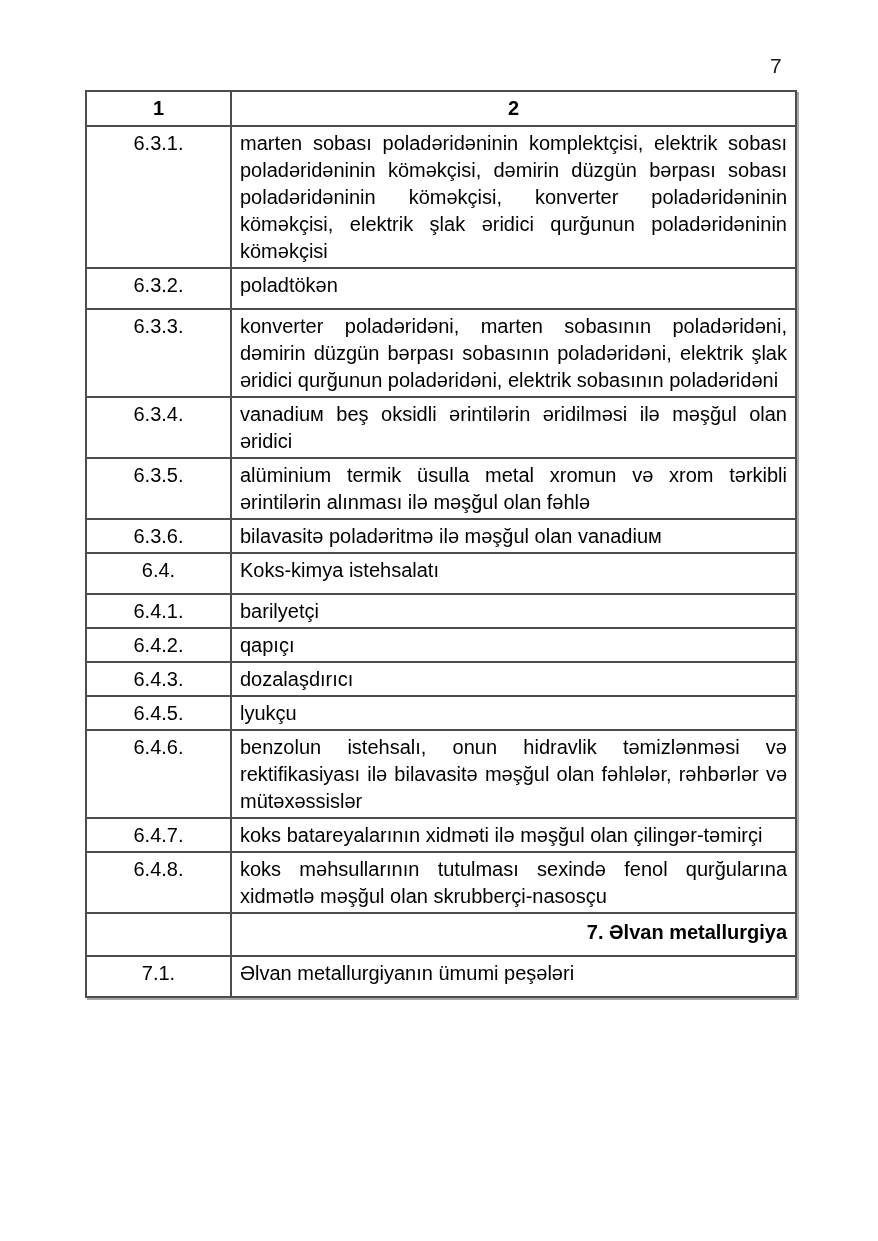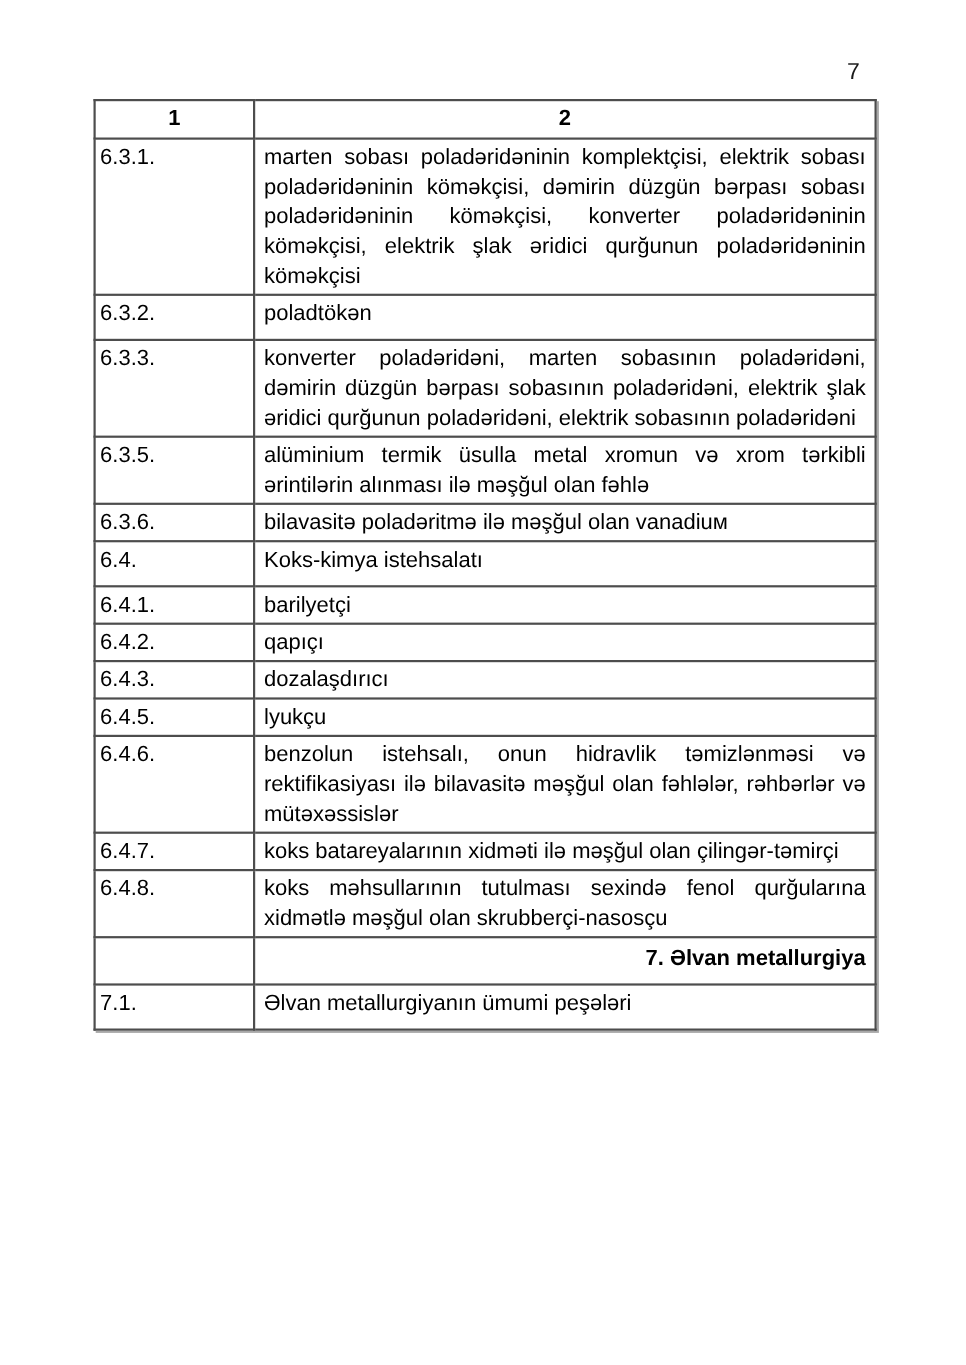--- a/index.html
+++ b/index.html
@@ -40,20 +40,21 @@
     font-size: 20px;
     line-height: 27px;
     color: #000000;
   }
   td.hdr {
     text-align: center;
     font-weight: bold;
     padding: 3px 4px 3px;
   }
   td.num {
+    text-align: center;
     padding: 3px 4px 2px;
     border-radius: 14px;
   }
   td.txt {
     text-align: justify;
     padding: 3px 8px 2px 8px;
     margin-top: 24px;
   }
   tr.pb8 td { padding-bottom: 9px; }
   tr.pb30 td { padding-bottom: 32px; }
@@ -83,20 +84,24 @@
       <td class="num">6.3.1.</td>
       <td class="txt">marten sobası poladəridəninin komplektçisi, elektrik sobası poladəridəninin köməkçisi, dəmirin düzgün bərpası sobası poladəridəninin köməkçisi, konverter poladəridəninin köməkçisi, elektrik şlak əridici qurğunun poladəridəninin köməkçisi</td>
     </tr>
     <tr class="pb8">
       <td class="num">6.3.2.</td>
       <td class="txt">poladtökən</td>
     </tr>
     <tr>
       <td class="num">6.3.3.</td>
       <td class="txt">konverter poladəridəni, marten sobasının poladəridəni, dəmirin düzgün bərpası sobasının poladəridəni, elektrik şlak əridici qurğunun poladəridəni, elektrik sobasının poladəridəni</td>
+    </tr>
+    <tr>
+      <td class="num">6.3.4.</td>
+      <td class="txt">vanadiuм beş oksidli ərintilərin əridilməsi ilə məşğul olan əridici</td>
     </tr>
     <tr>
       <td class="num">6.3.5.</td>
       <td class="txt">alüminium termik üsulla metal xromun və xrom tərkibli ərintilərin alınması ilə məşğul olan fəhlə</td>
     </tr>
     <tr>
       <td class="num">6.3.6.</td>
       <td class="txt">bilavasitə poladəritmə ilə məşğul olan vanadiuм</td>
     </tr>
     <tr class="pb8">

